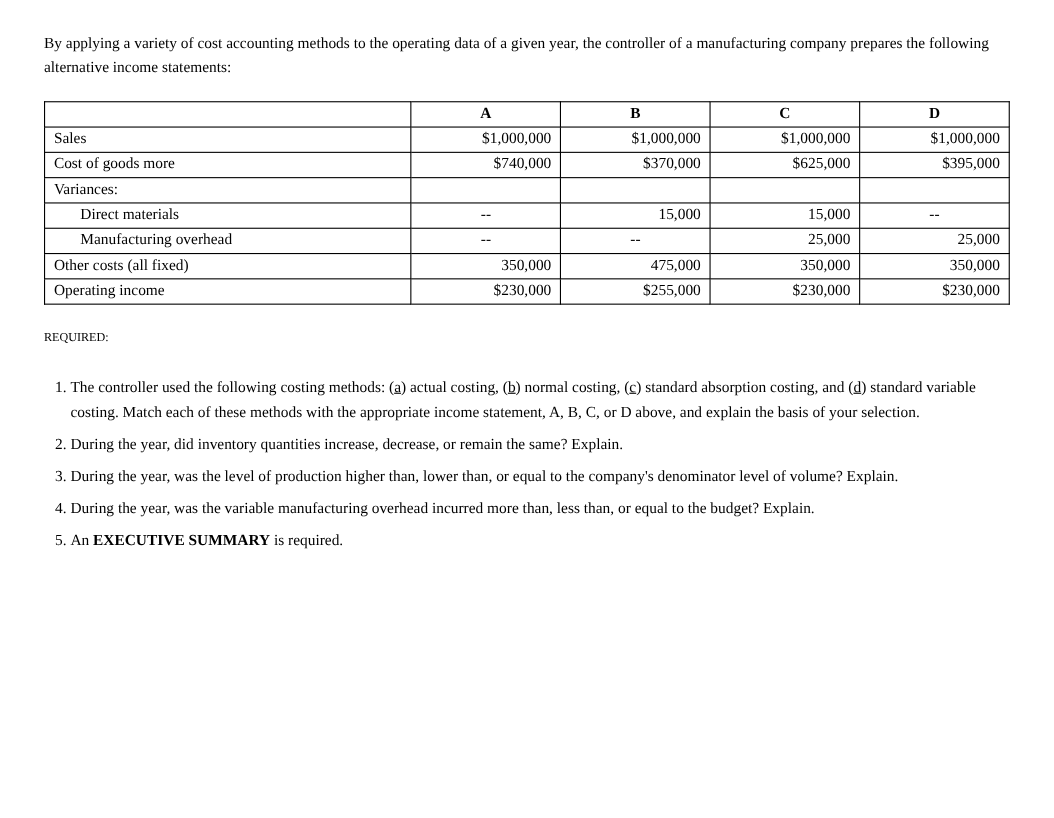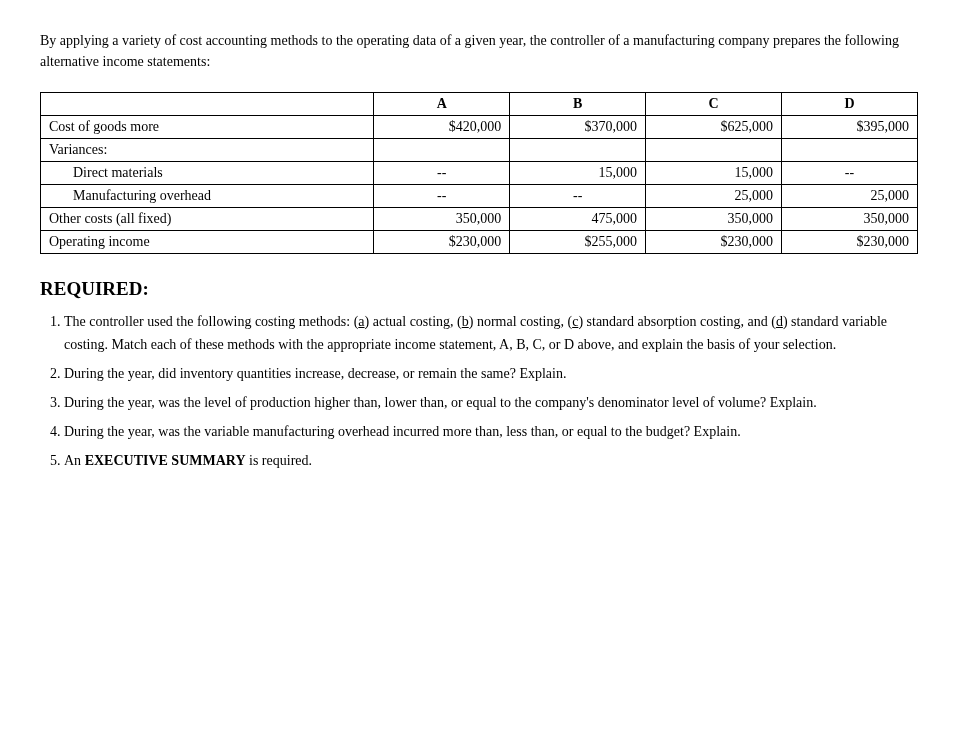--- a/index.html
+++ b/index.html
@@ -39,23 +39,23 @@
       font-weight: bold;
       background: #fff;
     }
     .indent1 {
       padding-left: 32px;
     }
     .required-section {
       margin-top: 10px;
     }
     .required-title {
-      font-weight: bold;
-      font-size: 19px;
-      margin-bottom: 10px;
+      font-weight: normal;
+      font-size: 11px;
+      margin-bottom: 28px;
     }
     .questions ol {
       padding-left: 24px;
       line-height: 1.65;
     }
     .questions ol li {
       margin-bottom: 6px;
     }
     .underline-letter {
       text-decoration: underline;
@@ -72,24 +72,31 @@
   <tbody>
 
     <tr class="header-row">
       <td class="col-label"></td>
       <td class="col-a"><strong>A</strong></td>
       <td class="col-b"><strong>B</strong></td>
       <td class="col-c"><strong>C</strong></td>
       <td class="col-d"><strong>D</strong></td>
     </tr>
 
+    <tr>
+      <td class="col-label">Sales</td>
+      <td class="col-a">$1,000,000</td>
+      <td class="col-b">$1,000,000</td>
+      <td class="col-c">$1,000,000</td>
+      <td class="col-d">$1,000,000</td>
+    </tr>
 
     <tr>
       <td class="col-label">Cost of goods more</td>
-      <td class="col-a">$420,000</td>
+      <td class="col-a">$740,000</td>
       <td class="col-b">$370,000</td>
       <td class="col-c">$625,000</td>
       <td class="col-d">$395,000</td>
     </tr>
 
     <tr>
       <td class="col-label">Variances:</td>
       <td class="col-a"></td>
       <td class="col-b"></td>
       <td class="col-c"></td>

